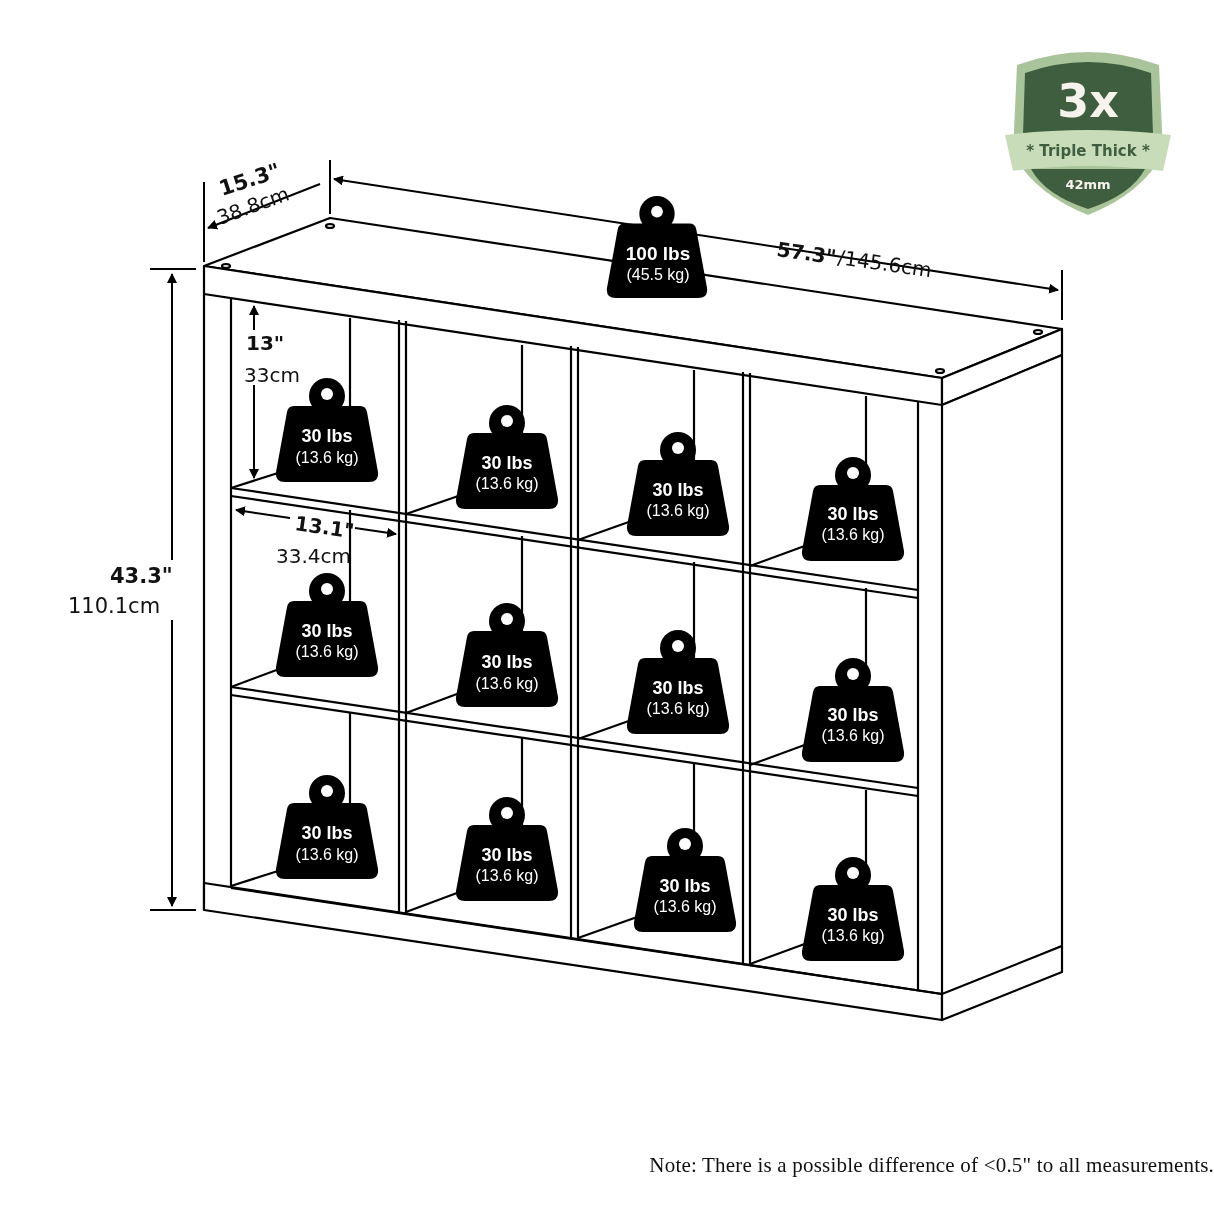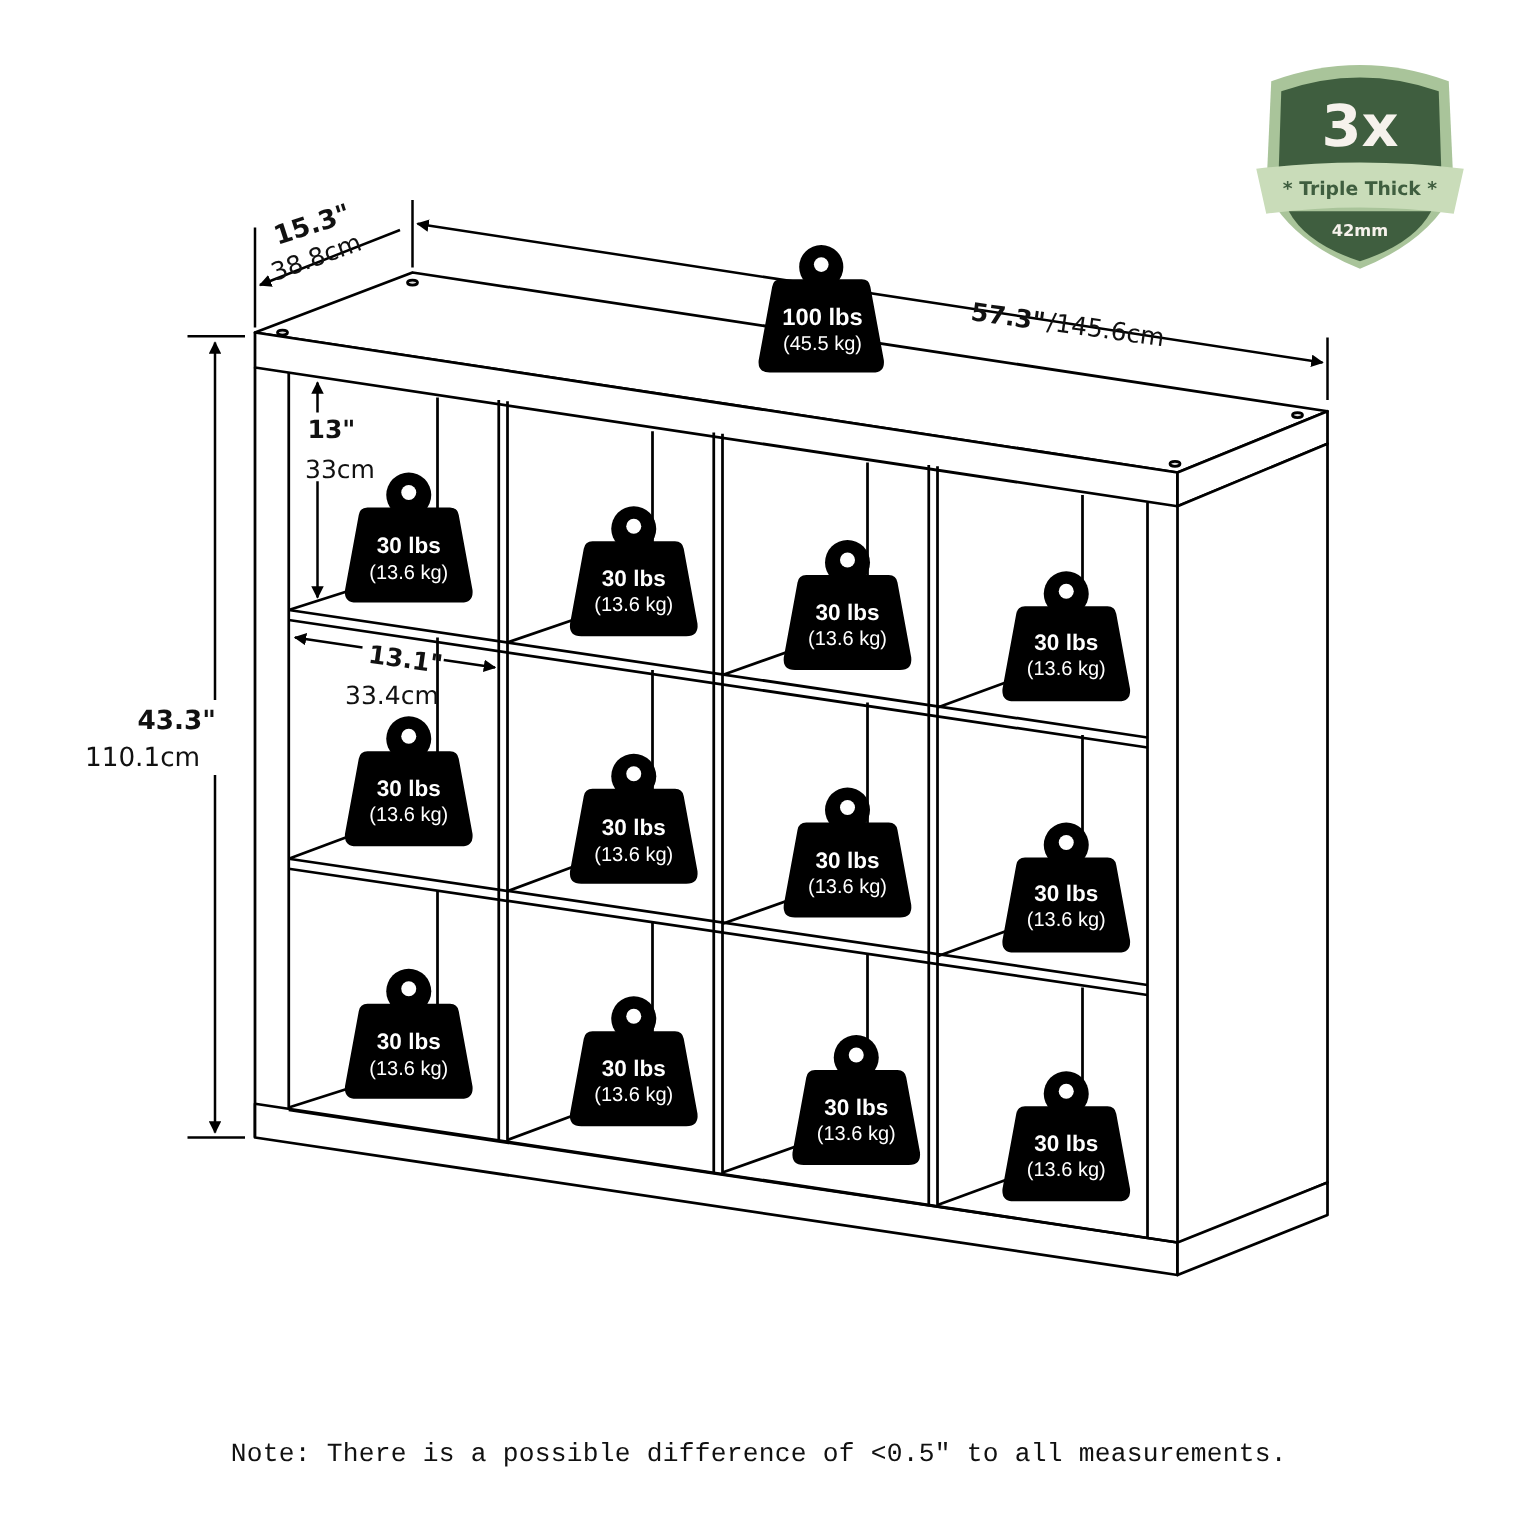--- a/index.html
+++ b/index.html
@@ -1,20 +1,20 @@
 <!DOCTYPE html>
 <html><head>
 <meta charset="utf-8">
 <style>
   html, body { margin: 0; padding: 0; background: #ffffff; }
   body { width: 1214px; height: 1214px; position: relative; overflow: hidden;
          font-family: "Liberation Sans", "DejaVu Sans", sans-serif; }
   #canvas { position: absolute; left: 0; top: 0; width: 1214px; height: 1214px; }
-  .note { position: absolute; left: 0; width: 1214px; top: 1153px; text-align: center;
-          font-family: Liberation Mono, monospace; font-size: 21px; color: #111; letter-spacing: 0.2px; }
+  .note { position: absolute; left: 0; width: 1214px; top: 1153px; text-align: right;
+          font-family: Liberation Serif, serif; font-size: 21px; color: #111; letter-spacing: 0.2px; }
   .badge { position: absolute; left: 1003px; top: 43px; width: 170px; height: 175px; }
   .dimtxt { font-family: "DejaVu Sans", sans-serif; }
 </style>
 </head>
 <body>
 
 <svg id="canvas" viewBox="0 0 1214 1214" xmlns="http://www.w3.org/2000/svg">
   <defs>
     <marker id="arr" markerWidth="10" markerHeight="10" refX="9" refY="5" orient="auto" markerUnits="userSpaceOnUse">
       <path d="M0,0 L10,5 L0,10 Z" fill="#000"></path>

